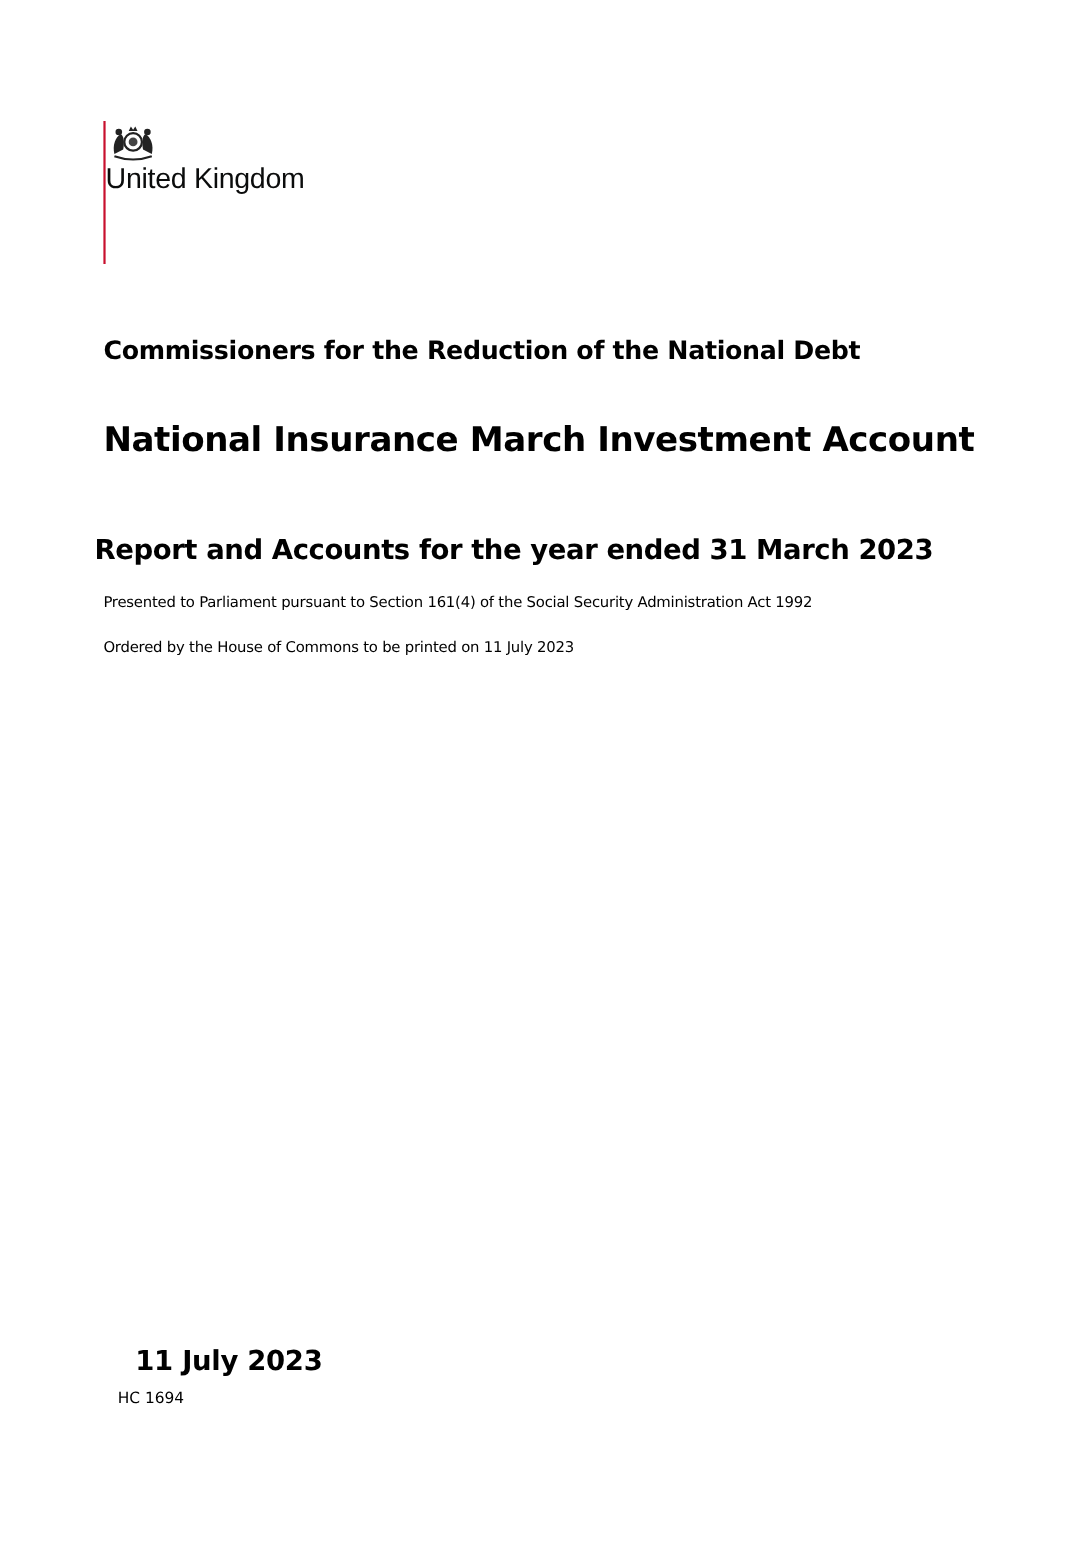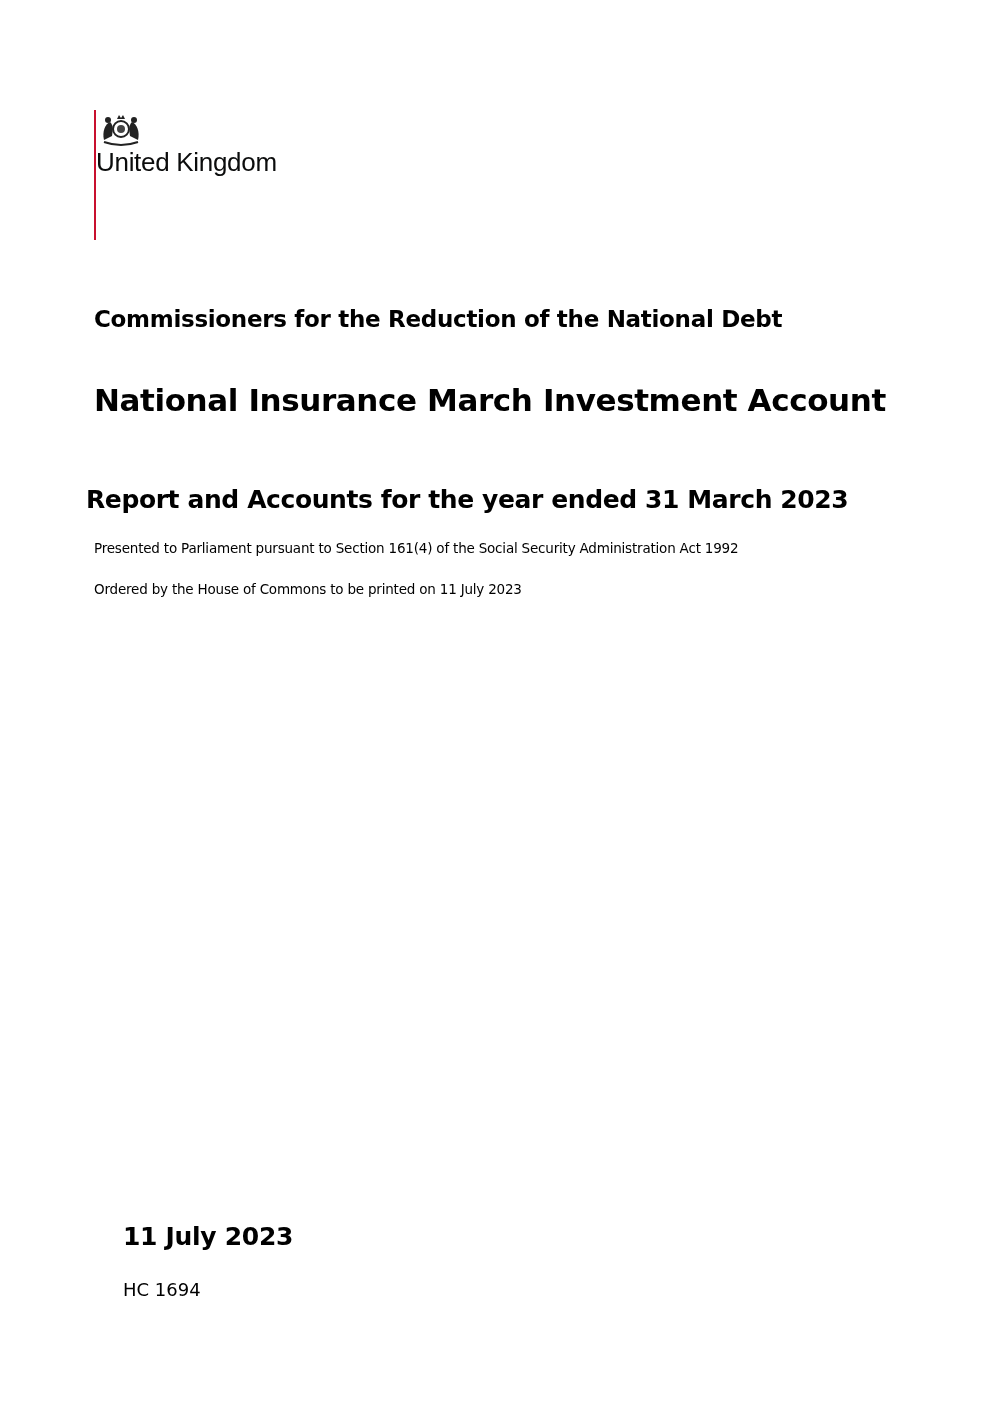--- a/index.html
+++ b/index.html
@@ -7,21 +7,21 @@
   .logo { position: absolute; left: 94px; top: 110px; height: 130px; border-left: 2px solid #c8102e; }
   .crest { width: 50px; height: 38px; display: block; }
   .logo-text { font-family: "Liberation Sans", sans-serif; font-size: 26px; line-height: 29px; color: #0b0c0c; letter-spacing: -0.3px; }
   .h-commissioners { position: absolute; left: 94px; top: 306px; font-size: 23px; font-weight: bold; margin: 0; letter-spacing: -0.3px; }
   .h-title { position: absolute; left: 94px; top: 382px; font-size: 31px; font-weight: bold; margin: 0; letter-spacing: -0.4px; }
   .h-report { position: absolute; left: 86px; top: 485px; font-size: 25px; font-weight: bold; margin: 0; letter-spacing: -0.4px; }
   .small { position: absolute; left: 94px; font-size: 13.5px; margin: 0; letter-spacing: -0.2px; }
   .p1 { top: 540px; }
   .p2 { top: 581px; }
   .date { position: absolute; left: 107px; top: 1206px; font-size: 25px; font-weight: bold; margin: 16px; letter-spacing: -0.3px; }
-  .hc { position: absolute; left: 107px; top: 1263px; font-size: 18px; margin: 16px; }
+  .hc { position: absolute; left: 107px; top: 1263px; font-size: 14px; margin: 0; }
 </style>
 </head>
 <body>
 
 <div class="logo">
   <svg class="crest" viewBox="0 0 50 38">
     <circle cx="25" cy="19" r="8" fill="none" stroke="#222" stroke-width="2"></circle>
     <circle cx="25" cy="19" r="4" fill="#444"></circle>
     <path d="M21 9 L23 5 L25 8 L27 5 L29 9 Z" fill="#222"></path>
     <path d="M8 30 C6 22 9 14 14 12 C17 14 17 20 16 26 Z" fill="#222"></path>

